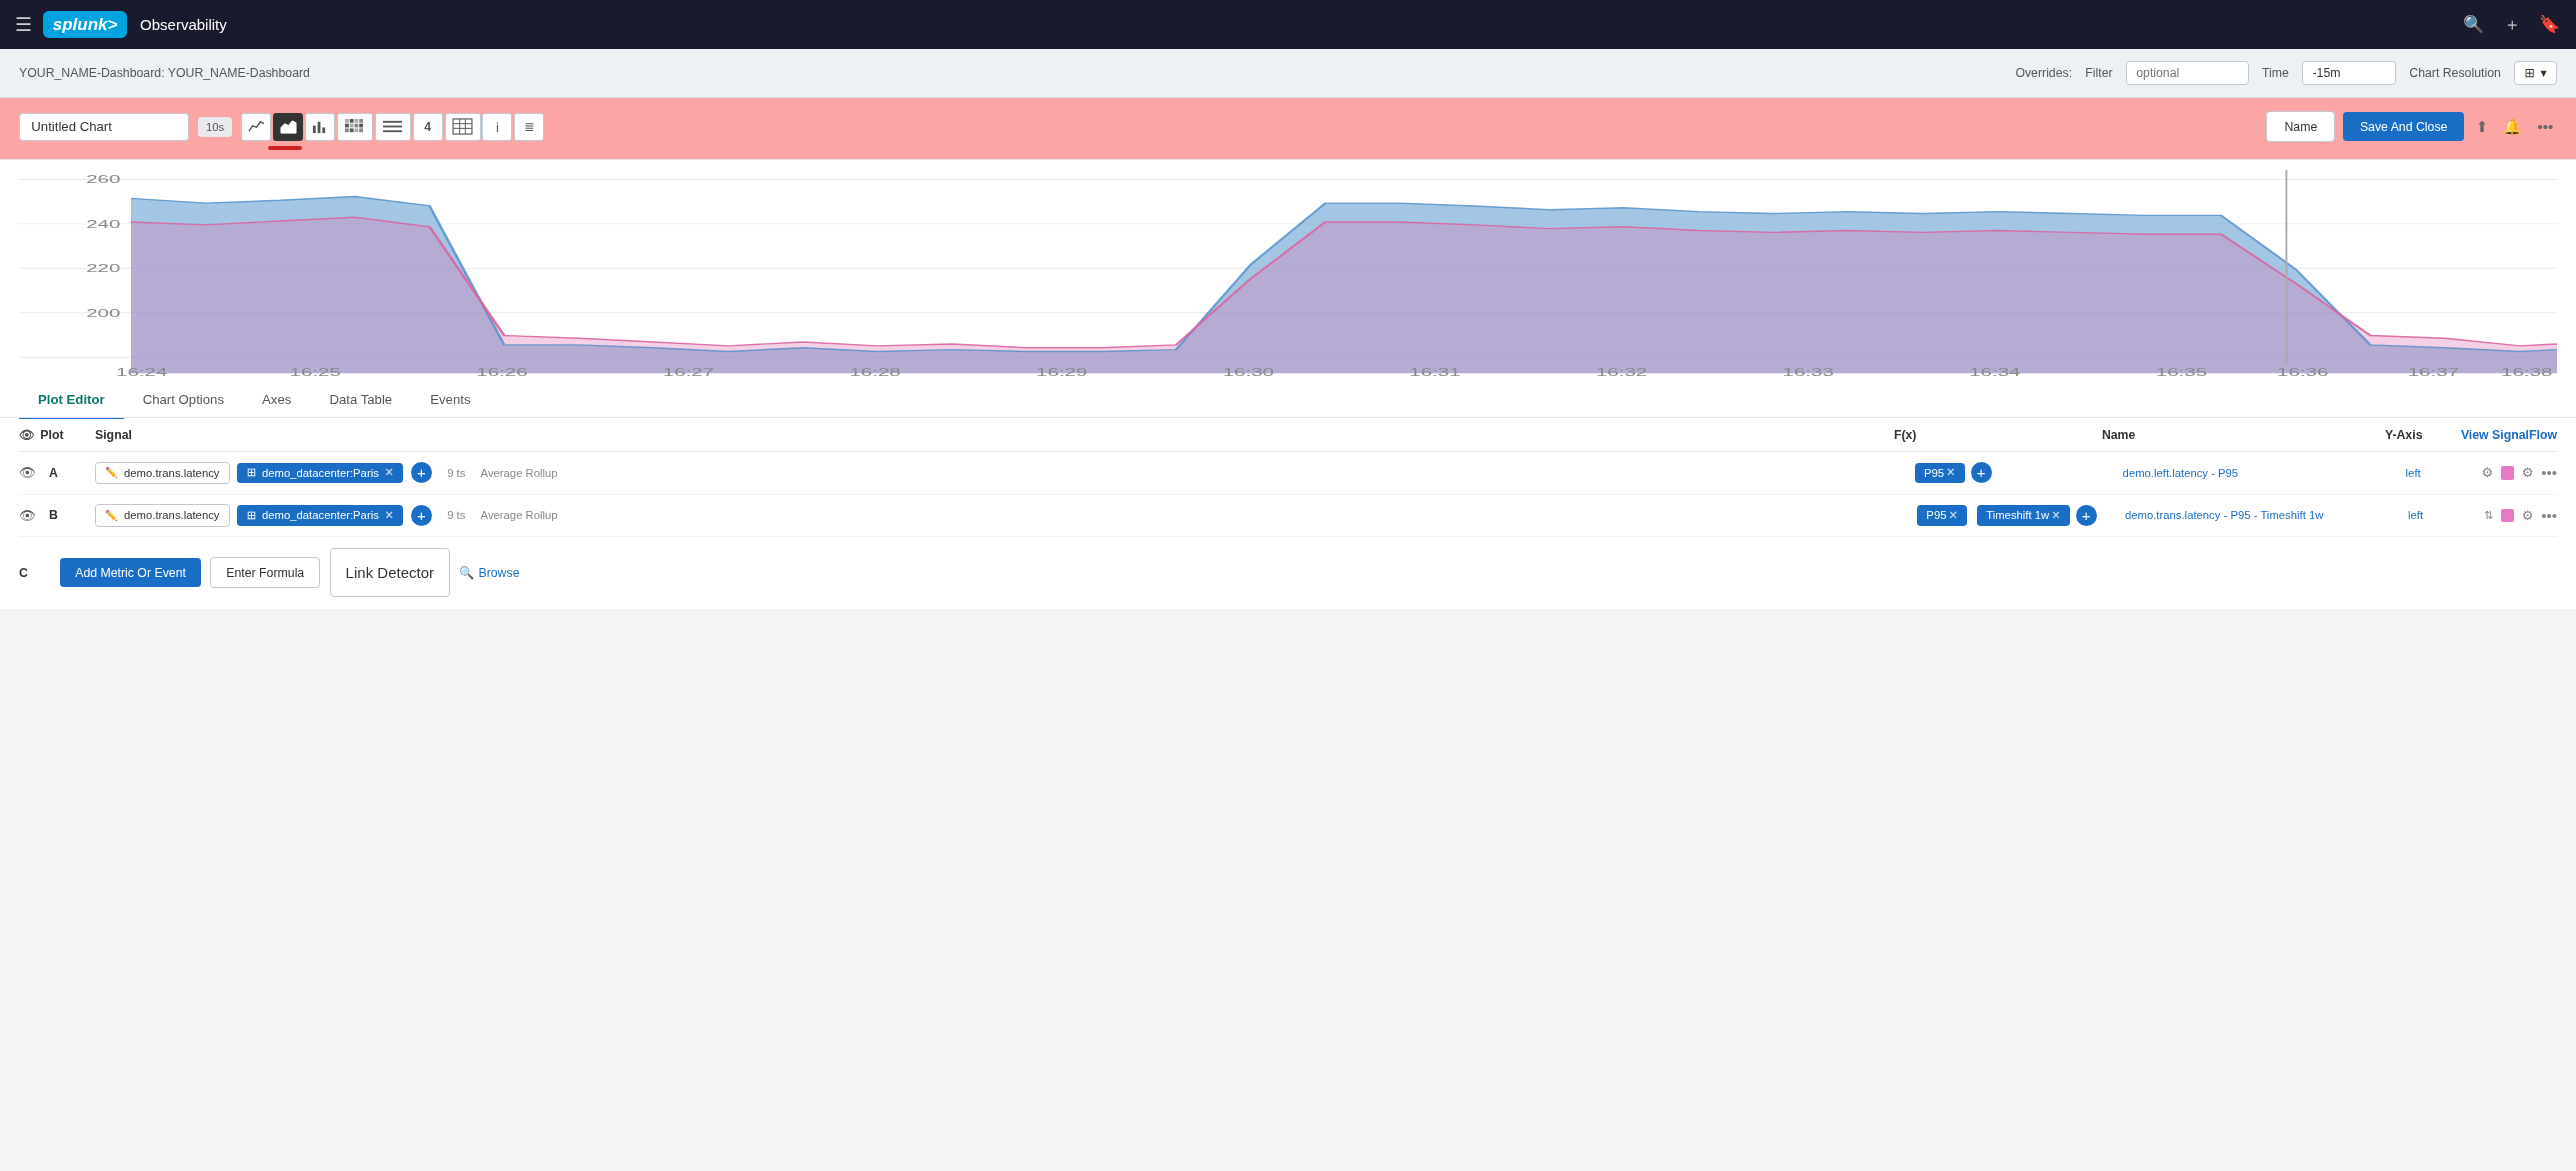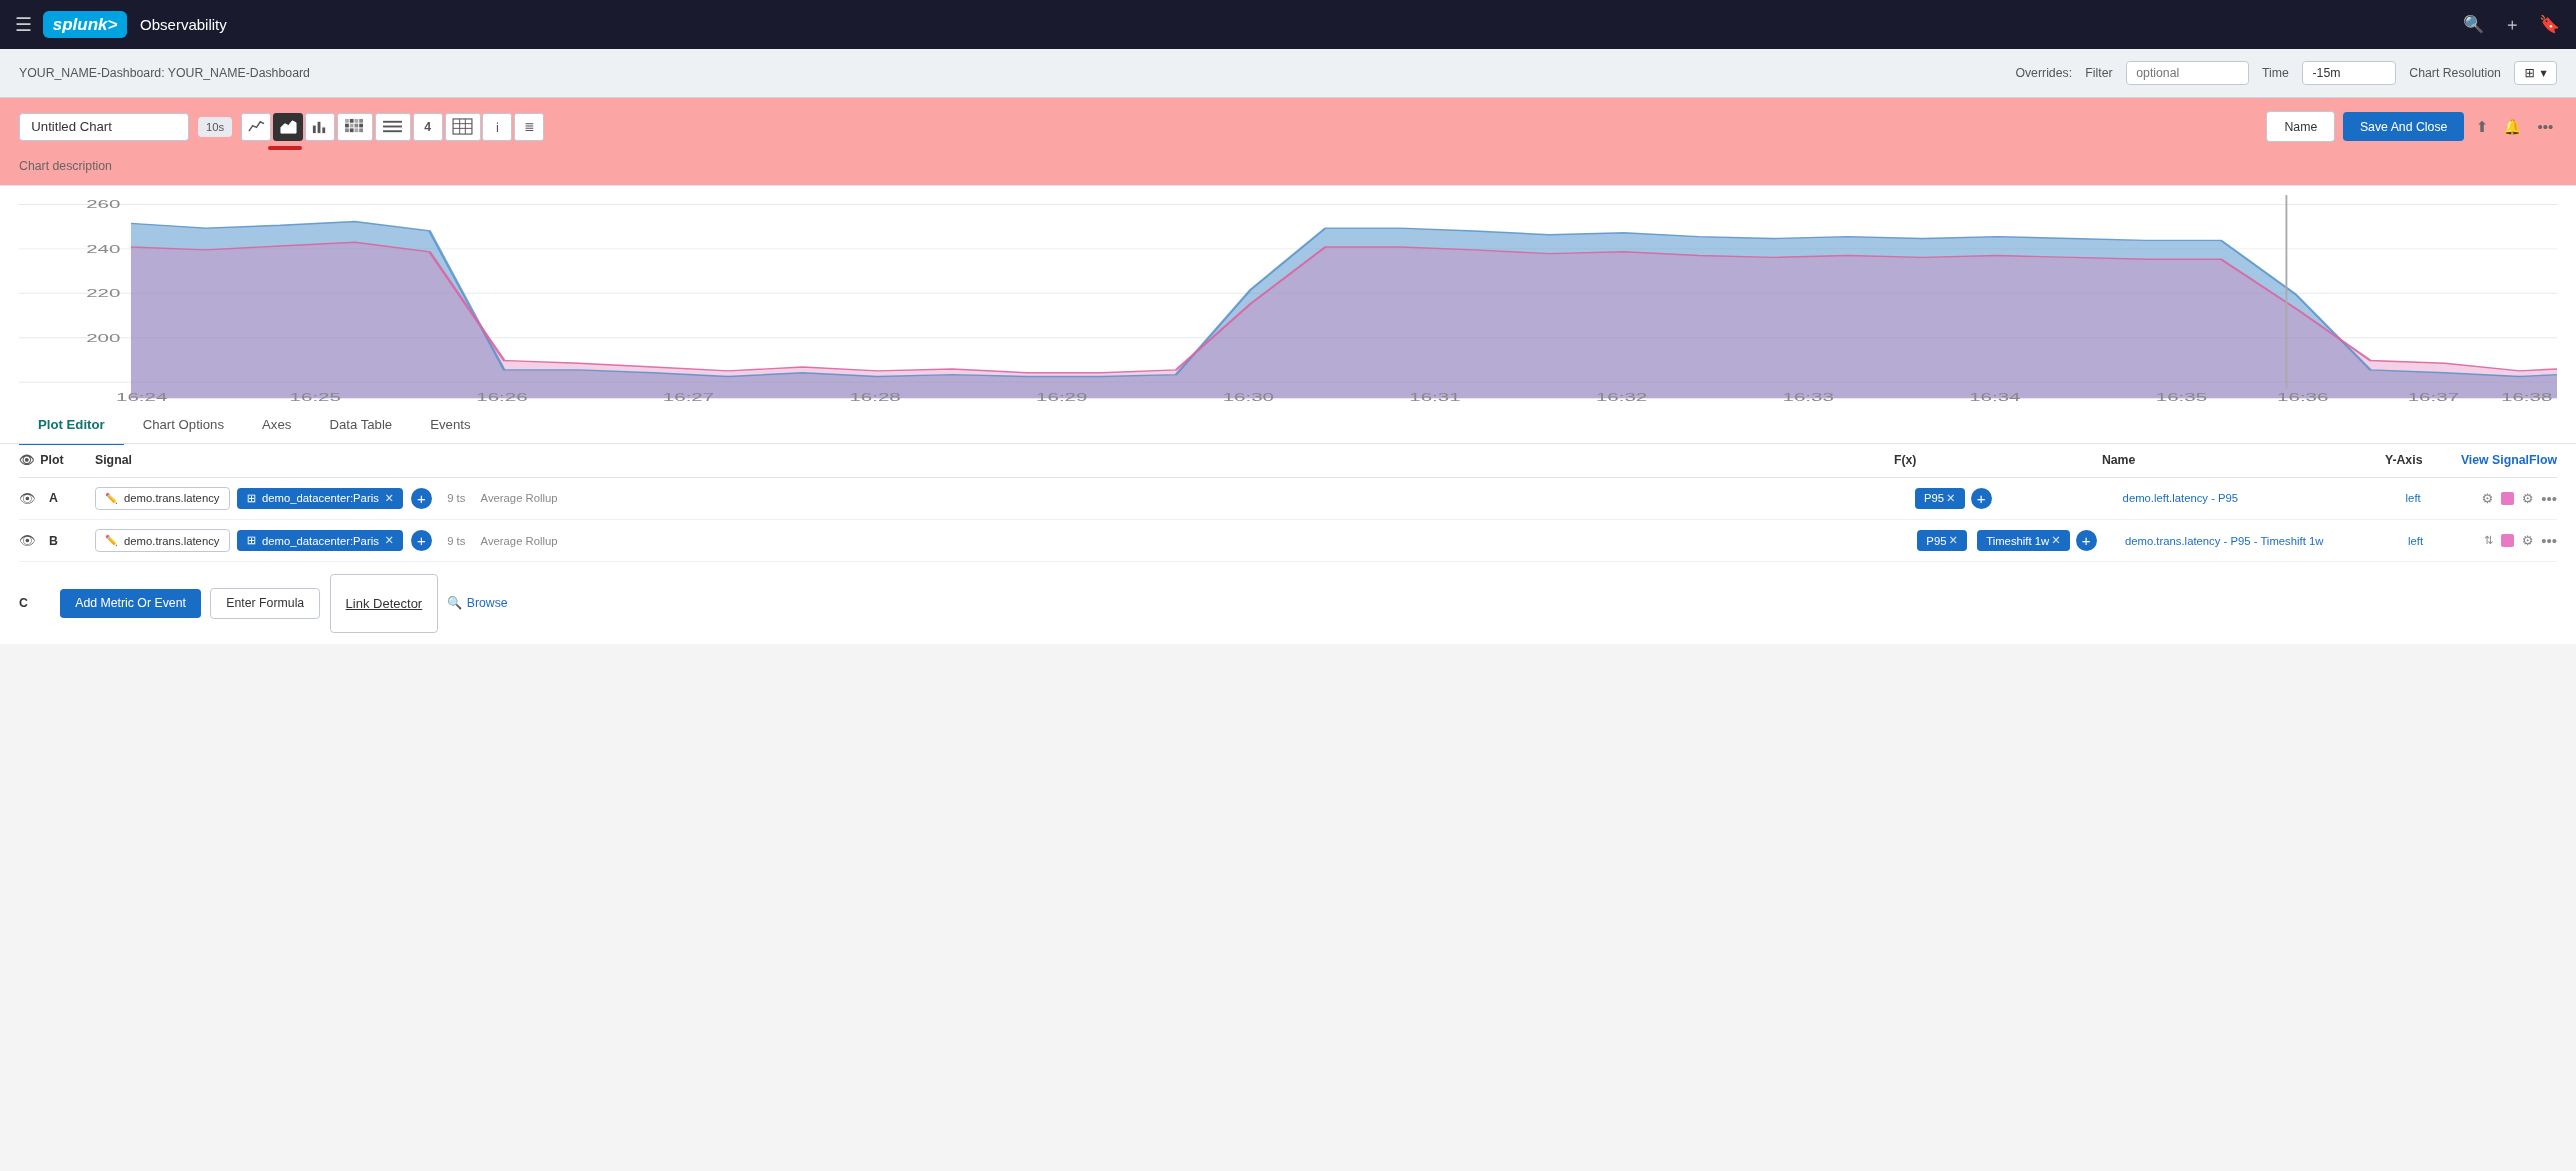--- a/index.html
+++ b/index.html
@@ -160,21 +160,21 @@
     .btn-add-metric {
       background: #1a6dc5; color: white; border: none; border-radius: 3.8px;
       padding: 7.6px 15px; font-size: 12.3px; cursor: pointer; font-weight: 500;
     }
     .btn-formula {
       background: white; color: #333; border: 0.9px solid #c0c8d4; border-radius: 3.8px;
       padding: 7.6px 15px; font-size: 12.3px; cursor: pointer;
     }
     .btn-link-detector {
       background: white; color: #333; border: 0.9px solid #c0c8d4; border-radius: 3.8px;
-      padding: 21px 15px; font-size: 13px; cursor: pointer; text-decoration: underline;
+      padding: 15px 15px; font-size: 15px; cursor: pointer;
     }
     .btn-browse {
       background: none; color: #1a6dc5; border: none; font-size: 12.3px; cursor: pointer;
       display: flex; align-items: center; gap: 3.8px;
     }
 
     .signal-cols {
       display: flex; align-items: center; flex: 1; gap: 7.6px;
     }
     .fx-cols { width: 208px; display: flex; align-items: center; gap: 5.7px; }
@@ -289,21 +289,20 @@
       <button class="btn-save">Save And Close</button>
       <button class="toolbar-icon-btn">⬆</button>
       <button class="toolbar-icon-btn">🔔</button>
       <button class="toolbar-icon-btn">•••</button>
     </div>
   </div>
 
   <div style="display:flex; margin-left: 249px; margin-bottom:3.8px;">
     <div class="selected-indicator"></div>
   </div>
-  <div class="chart-desc">Chart description</div>
 </div>
 
 <div class="chart-area">
   <svg class="chart-svg-container" height="208" viewBox="0 0 1360 220" preserveAspectRatio="none" style="font-size:13px">
 
     <line x1="0" y1="10" x2="1360" y2="10" stroke="#e8eaed" stroke-width="1"></line>
     <line x1="0" y1="57" x2="1360" y2="57" stroke="#e8eaed" stroke-width="1"></line>
     <line x1="0" y1="104" x2="1360" y2="104" stroke="#e8eaed" stroke-width="1"></line>
     <line x1="0" y1="151" x2="1360" y2="151" stroke="#e8eaed" stroke-width="1"></line>
     <line x1="0" y1="198" x2="1360" y2="198" stroke="#e8eaed" stroke-width="1"></line>

